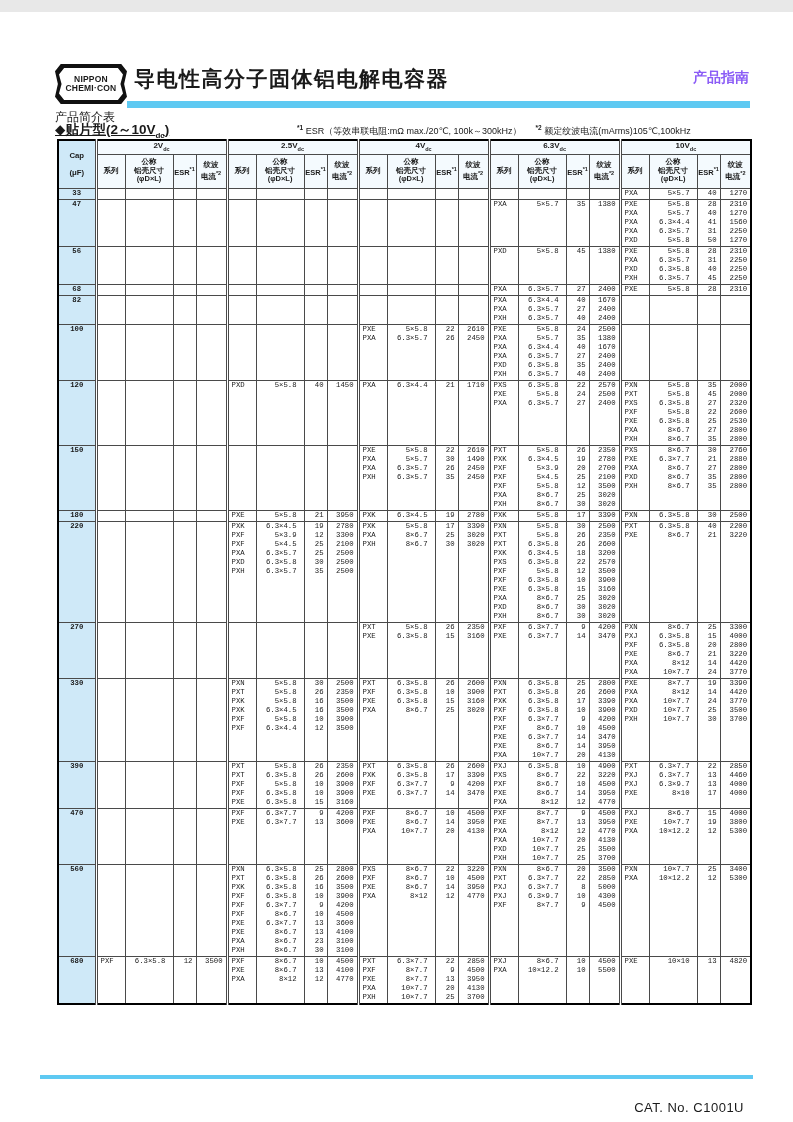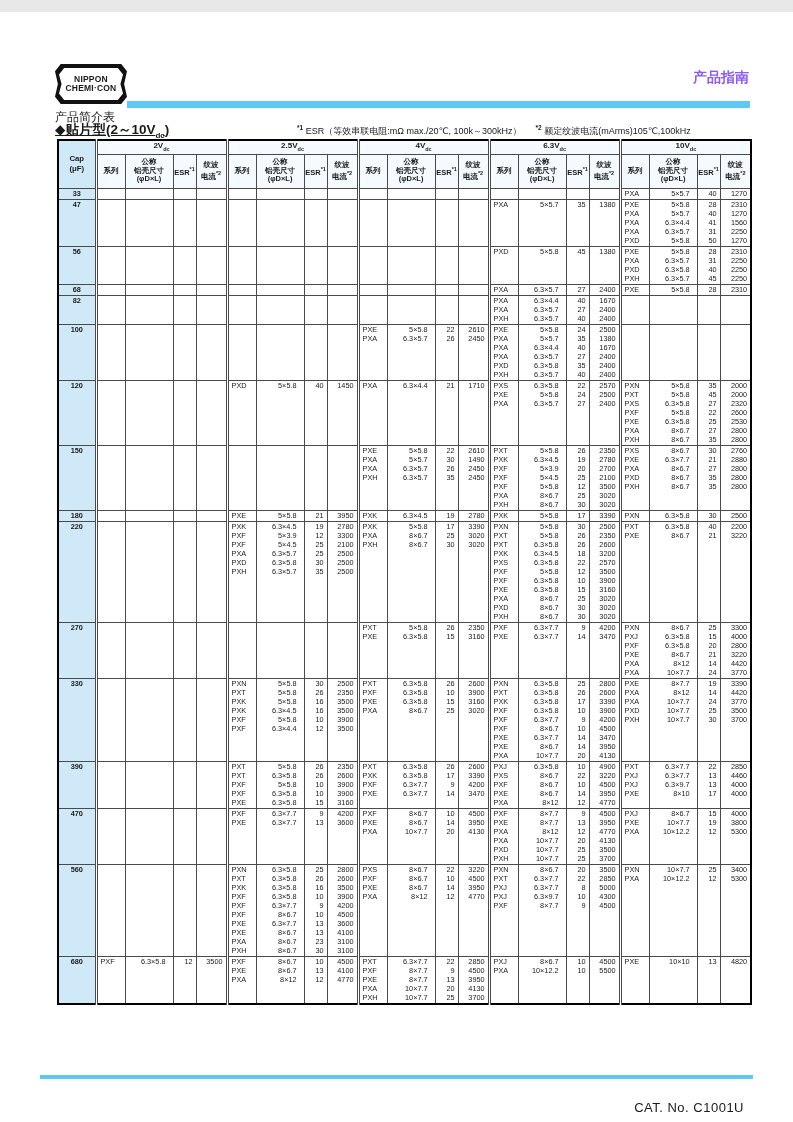--- a/index.html
+++ b/index.html
@@ -33,24 +33,24 @@
   .notes .gap { display:inline-block; width:14px; }
   
   table.spec { position:absolute; left:57px; top:127px; border-collapse:collapse; table-layout:fixed; width:692px; border:2px solid #000; }
   table.spec th, table.spec td { border:1px solid #4a4a4a; overflow:hidden; }
   table.spec .gs { border-left:3px double #4a4a4a; }
   thead th { font-weight:bold; background:#f4fafe; }
   .vrow th { height:11px; font-size:8px; line-height:10px; }
   .vrow sub { font-size:5.5px; }
   .hrow th { height:34px; font-size:7.5px; line-height:8.6px; font-weight:bold; vertical-align:middle; }
   .hrow sup, .cap-h sup { font-size:5.5px; }
-  th.cap-h { background:#cfe9f8; font-size:7.8px; line-height:10px; vertical-align:middle; }
+  th.cap-h { background:#cfe9f8; font-size:7.8px; line-height:17px; vertical-align:middle; }
   tbody td { vertical-align:top; padding:0.5px 0 0.5px 0; }
   tbody td.capc { background:#cfe9f8; text-align:center; font-size:7.8px; font-weight:bold; line-height:9px; }
-  tbody tr { border-top:1.5px solid #333; }
+  tbody tr { border-top:1.5px solid #333;font-family:Liberation Mono, monospace; }
   .ln { height:9px; line-height:9px; font-size:7.3px; white-space:nowrap; }
   td.c-series .ln { text-align:left; padding-left:3px; }
   td.c-size .ln { text-align:right; padding-right:7px; }
   td.c-esr .ln { text-align:right; padding-right:3px; }
   td.c-rip .ln { text-align:right; padding-right:3px; }
   
   .footer-bar { position:absolute; left:40px; top:1063px; width:713px; height:4px; }
   .disclaimer { position:absolute; left:47px; top:1071px; font-size:10.5px; }
   .cat-no { position:absolute; right:49px; top:1088px; font-size:13px; letter-spacing:0.5px; }
 </style>
@@ -58,20 +58,21 @@
 <body>
 
 <div class="page">
 
   <div class="logo">
     <div class="logo-inner">
       <span>NIPPON</span>
       <span>CHEMI·CON</span>
     </div>
   </div>
+  <div class="title">导电性高分子固体铝电解电容器</div>
   <div class="page-tag" style="color: #8b5cf6;">产品指南</div>
   <div class="title-bar" style="background: rgb(94, 201, 242);"></div>
 
   <div class="section-title">产品简介表</div>
   <div class="chip-type"><span>◆贴片型(2～10V</span><sub>dc</sub><span>)</span></div>
   <div class="notes"><sup>*1</sup> <span>ESR（等效串联电阻:mΩ max./20℃, 100k～300kHz）</span><span class="gap"></span><sup>*2</sup> <span>额定纹波电流(mArms)105℃,100kHz</span></div>
 
   <table class="spec">
       <colgroup>
         <col style="width: 38px;">

